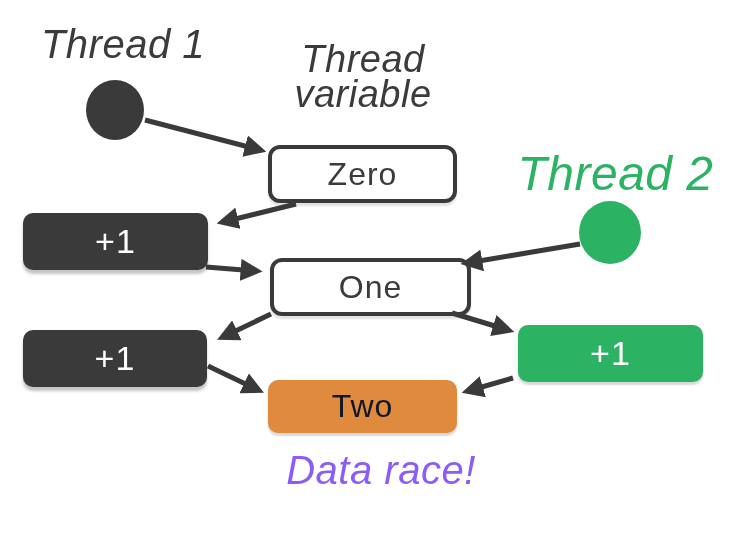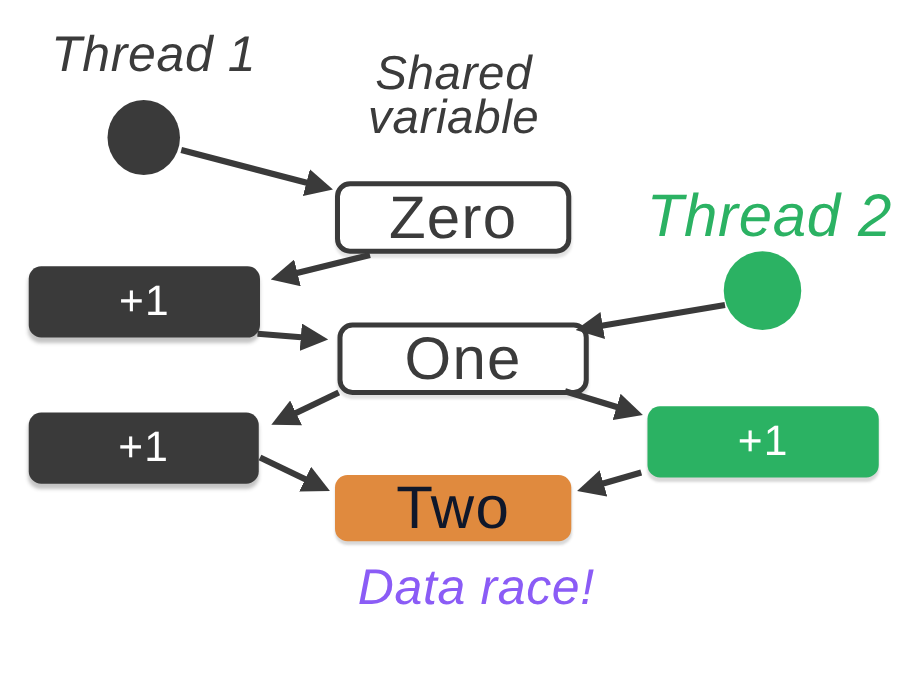--- a/index.html
+++ b/index.html
@@ -44,21 +44,21 @@
   .dot.t1 { left: 86px; top: 80px; width: 58px; height: 60px; background: #3a3a3a; }
   .dot.t2 { left: 579px; top: 201px; width: 62px; height: 63px; background: #2bb263; }
   .box {
     position: absolute;
     z-index: 2;
     box-sizing: border-box;
     display: flex;
     align-items: center;
     justify-content: center;
     border-radius: 10px;
-    font-size: 48px;
+    font-size: 32px;
     font-weight: 300;
     letter-spacing: 1px;
     color: #3b3b3b;
   }
   .box.state {
     background: #ffffff;
     border: 4px solid #3a3a3a;
     border-radius: 12px;
     box-shadow: 0 3px 2px rgba(58,58,58,0.15);
   }
@@ -100,21 +100,21 @@
     <line x1="580" y1="244" x2="467" y2="263" stroke="#3a3a3a" stroke-width="5" marker-end="url(#ah)"></line>
     <line x1="271" y1="314" x2="223" y2="337" stroke="#3a3a3a" stroke-width="5" marker-end="url(#ah)"></line>
     <line x1="452" y1="313" x2="508" y2="330" stroke="#3a3a3a" stroke-width="5" marker-end="url(#ah)"></line>
     <line x1="208" y1="366" x2="258" y2="390" stroke="#3a3a3a" stroke-width="5" marker-end="url(#ah)"></line>
     <line x1="513" y1="378" x2="468" y2="391" stroke="#3a3a3a" stroke-width="5" marker-end="url(#ah)"></line>
   </svg>
 
   <div class="label thread1">Thread 1</div>
   <div class="dot t1"></div>
 
-  <div class="label shared">Shared variable</div>
+  <div class="label shared">Thread variable</div>
 
   <div class="label thread2">Thread 2</div>
   <div class="dot t2"></div>
 
   <div class="box state zero">
     <span>Zero</span>
   </div>
 
   <div class="box state one">
     <span>One</span>

